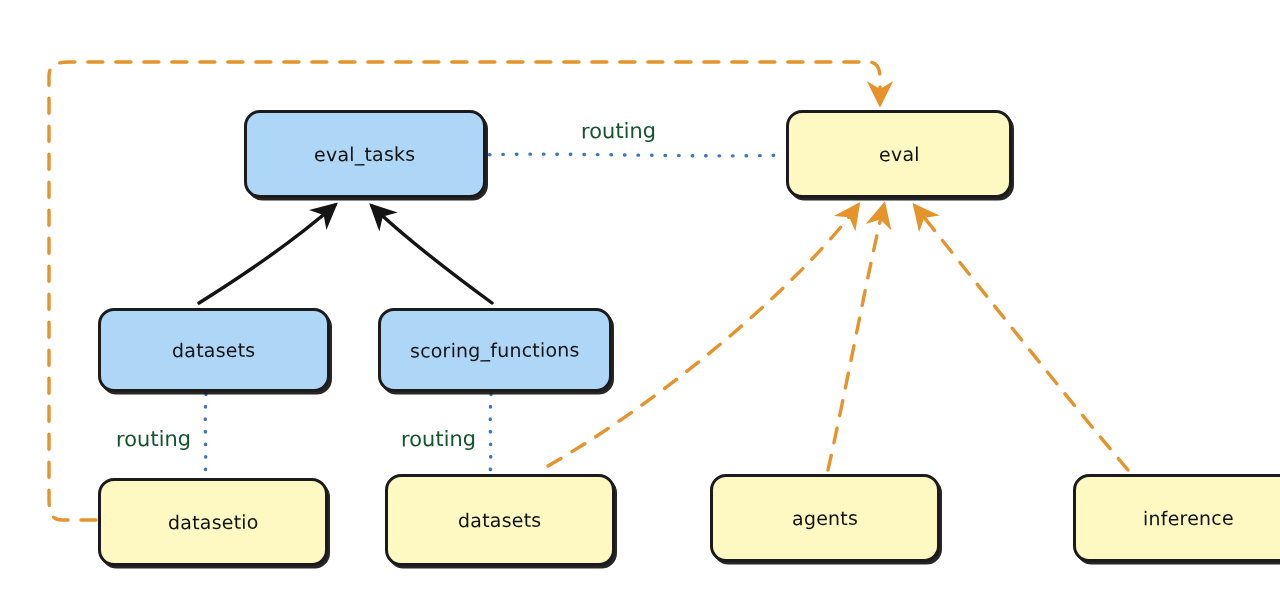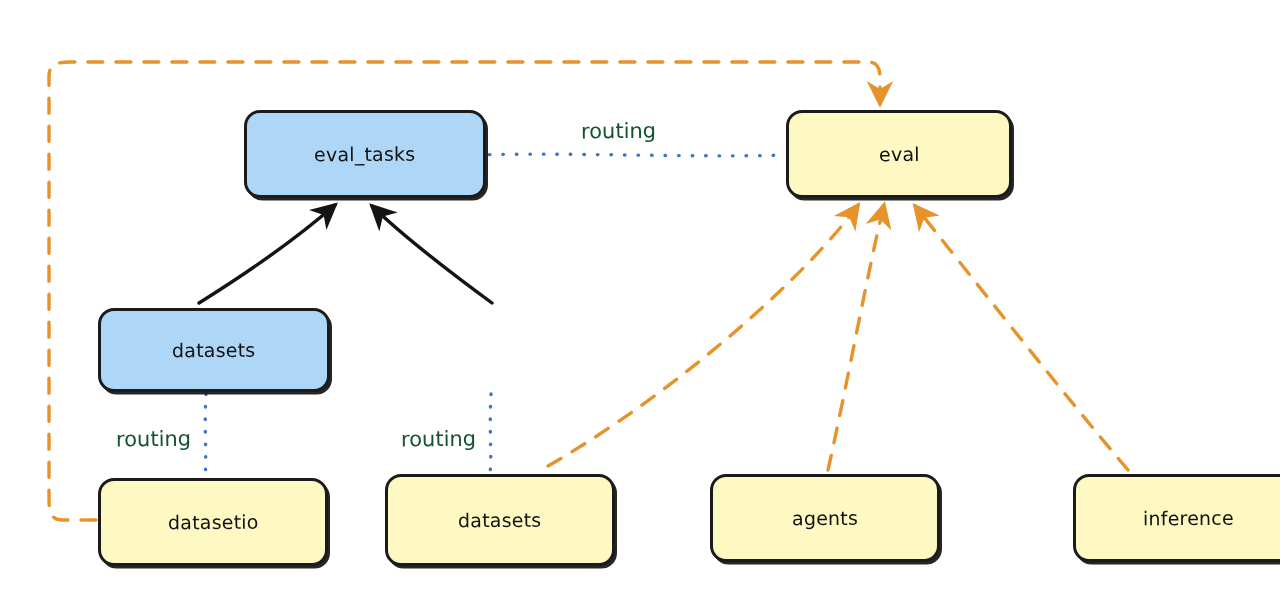--- a/index.html
+++ b/index.html
@@ -118,20 +118,23 @@
   </div>
 
   <div class="node prov" style="left:786px; top:110px; width:226px; height:88px;">
     <span class="node-label">eval</span>
   </div>
 
   <div class="node api" style="left:98px; top:308px; width:232px; height:84px;">
     <span class="node-label">datasets</span>
   </div>
 
+  <div class="node api" style="left:378px; top:308px; width:234px; height:84px;">
+    <span class="node-label">scoring_functions</span>
+  </div>
 
   <div class="node prov" style="left:98px; top:478px; width:230px; height:88px;text-align:right;">
     <span class="node-label">datasetio</span>
   </div>
 
   <div class="node prov" style="left:385px; top:474px; width:230px; height:92px;">
     <span class="node-label">datasets</span>
   </div>
 
   <div class="node prov" style="left:710px; top:474px; width:230px; height:88px;align-items:center;">

